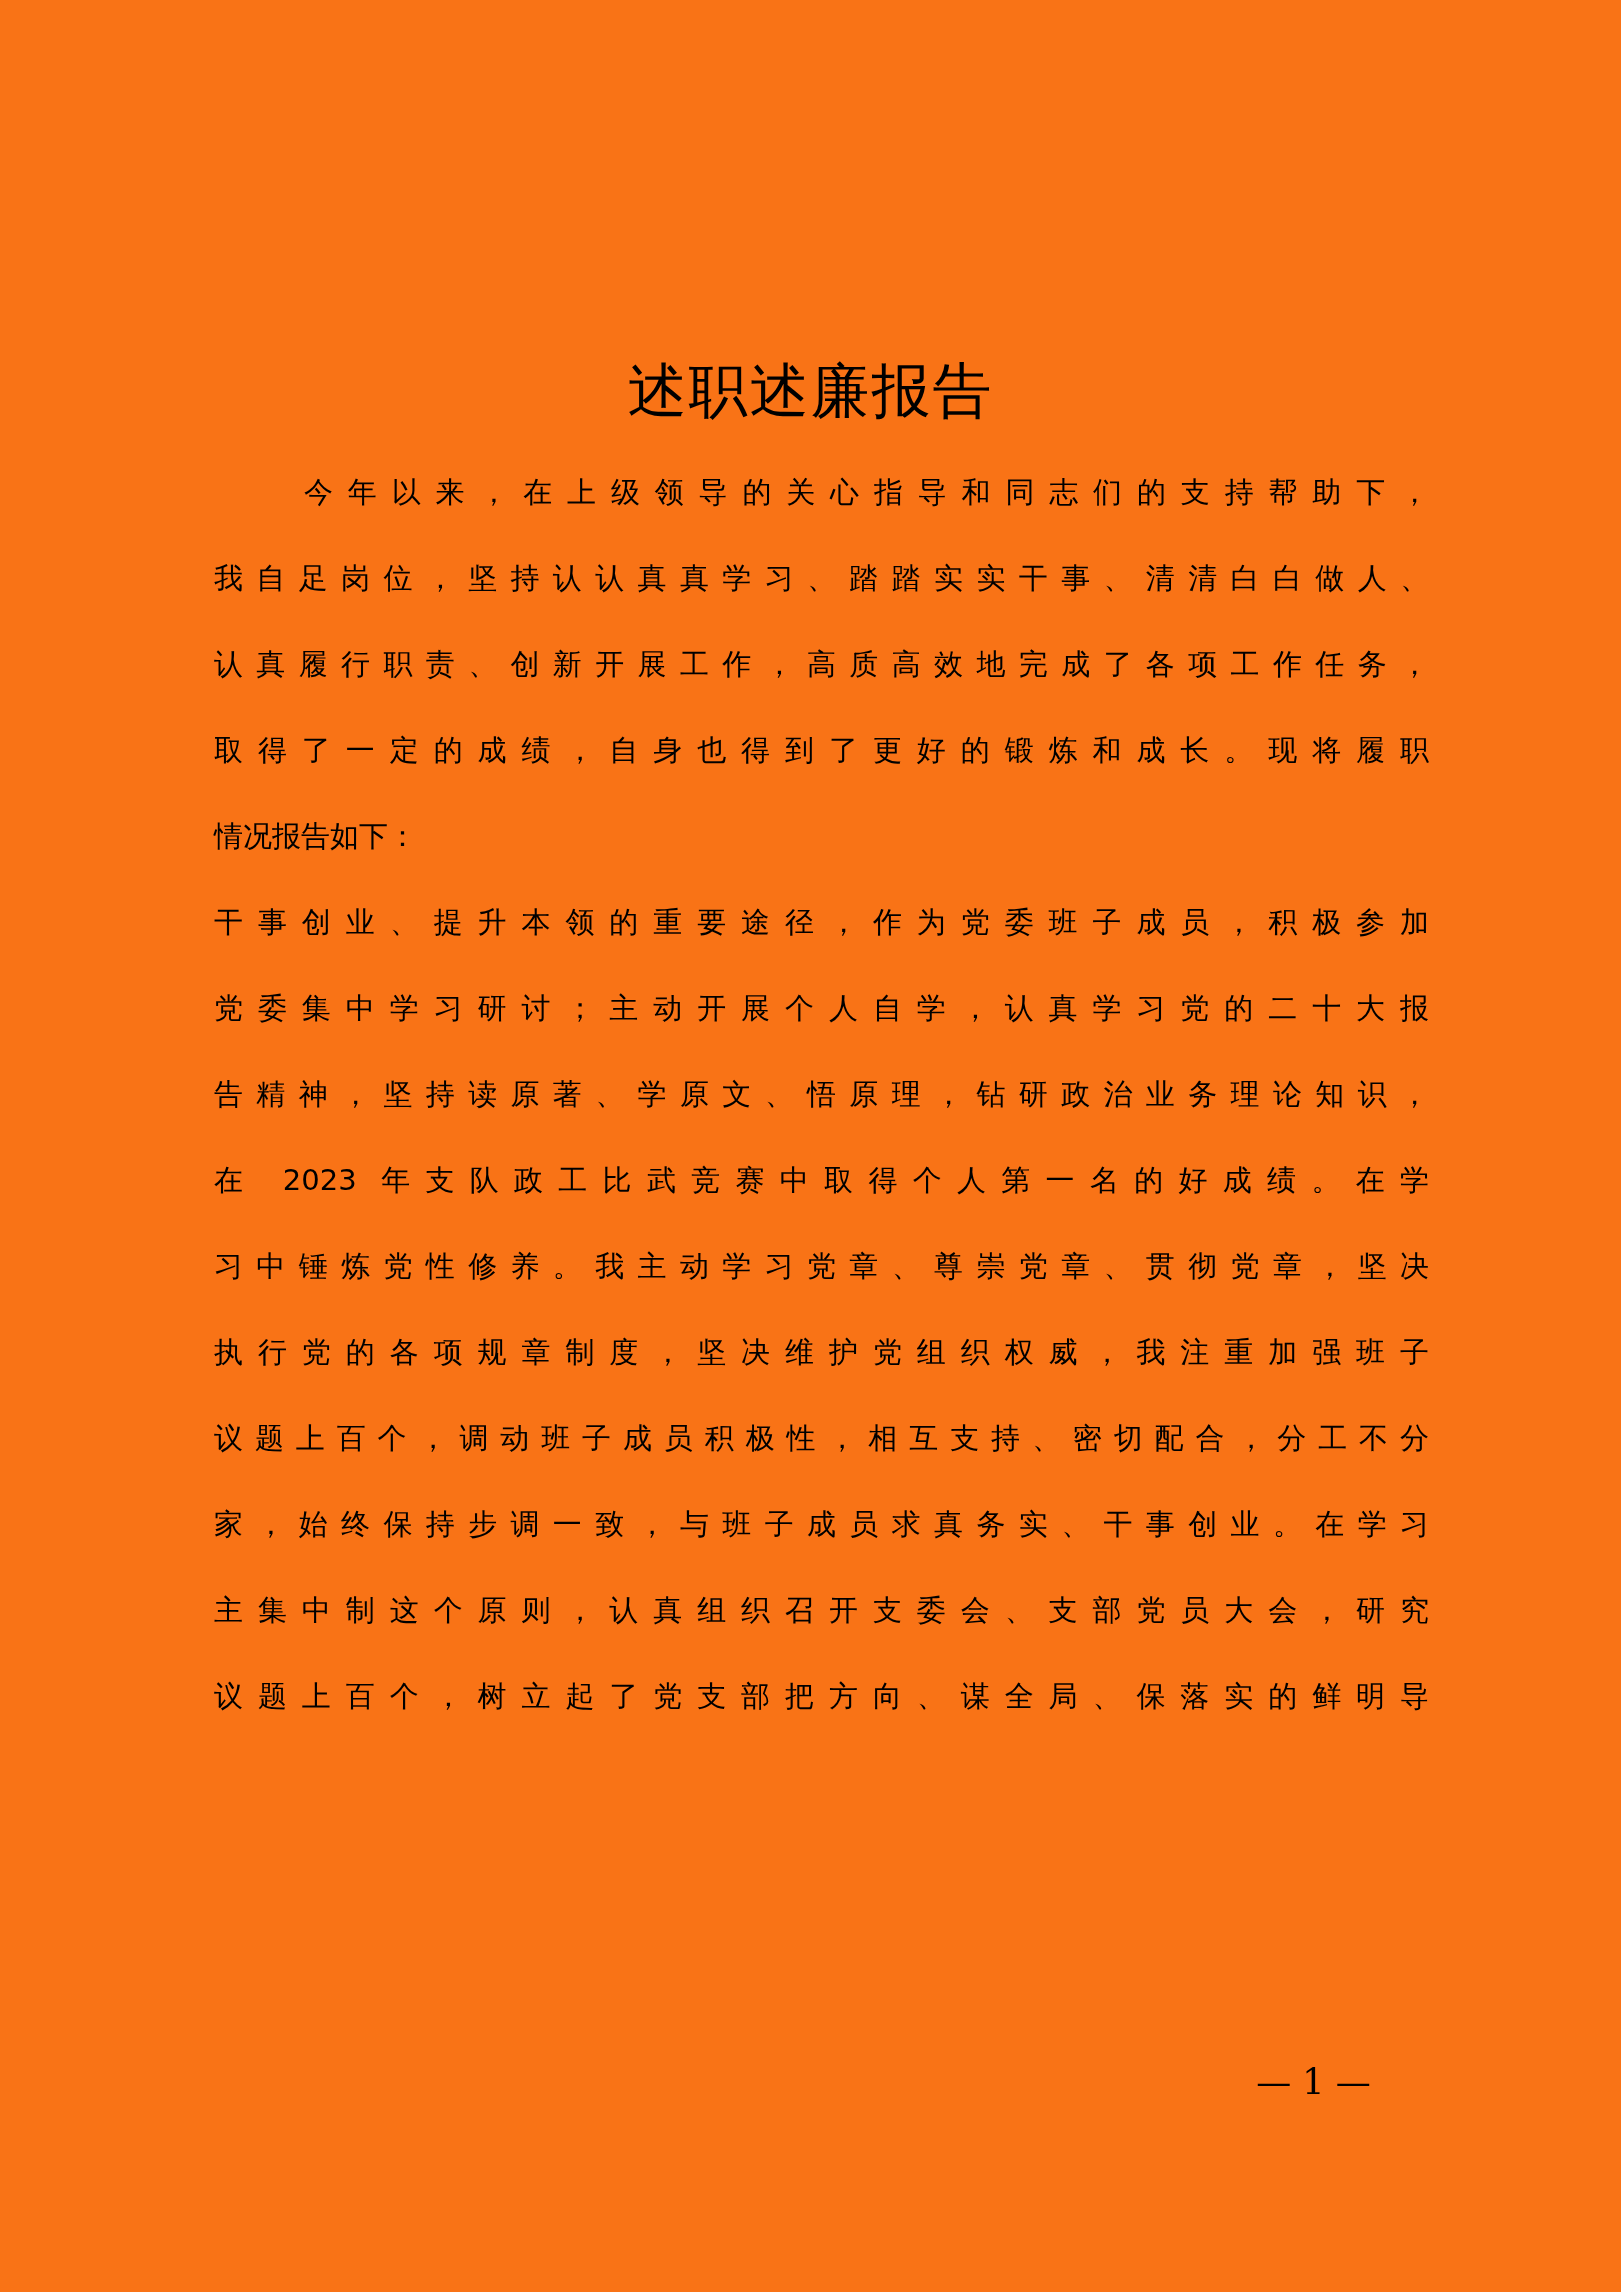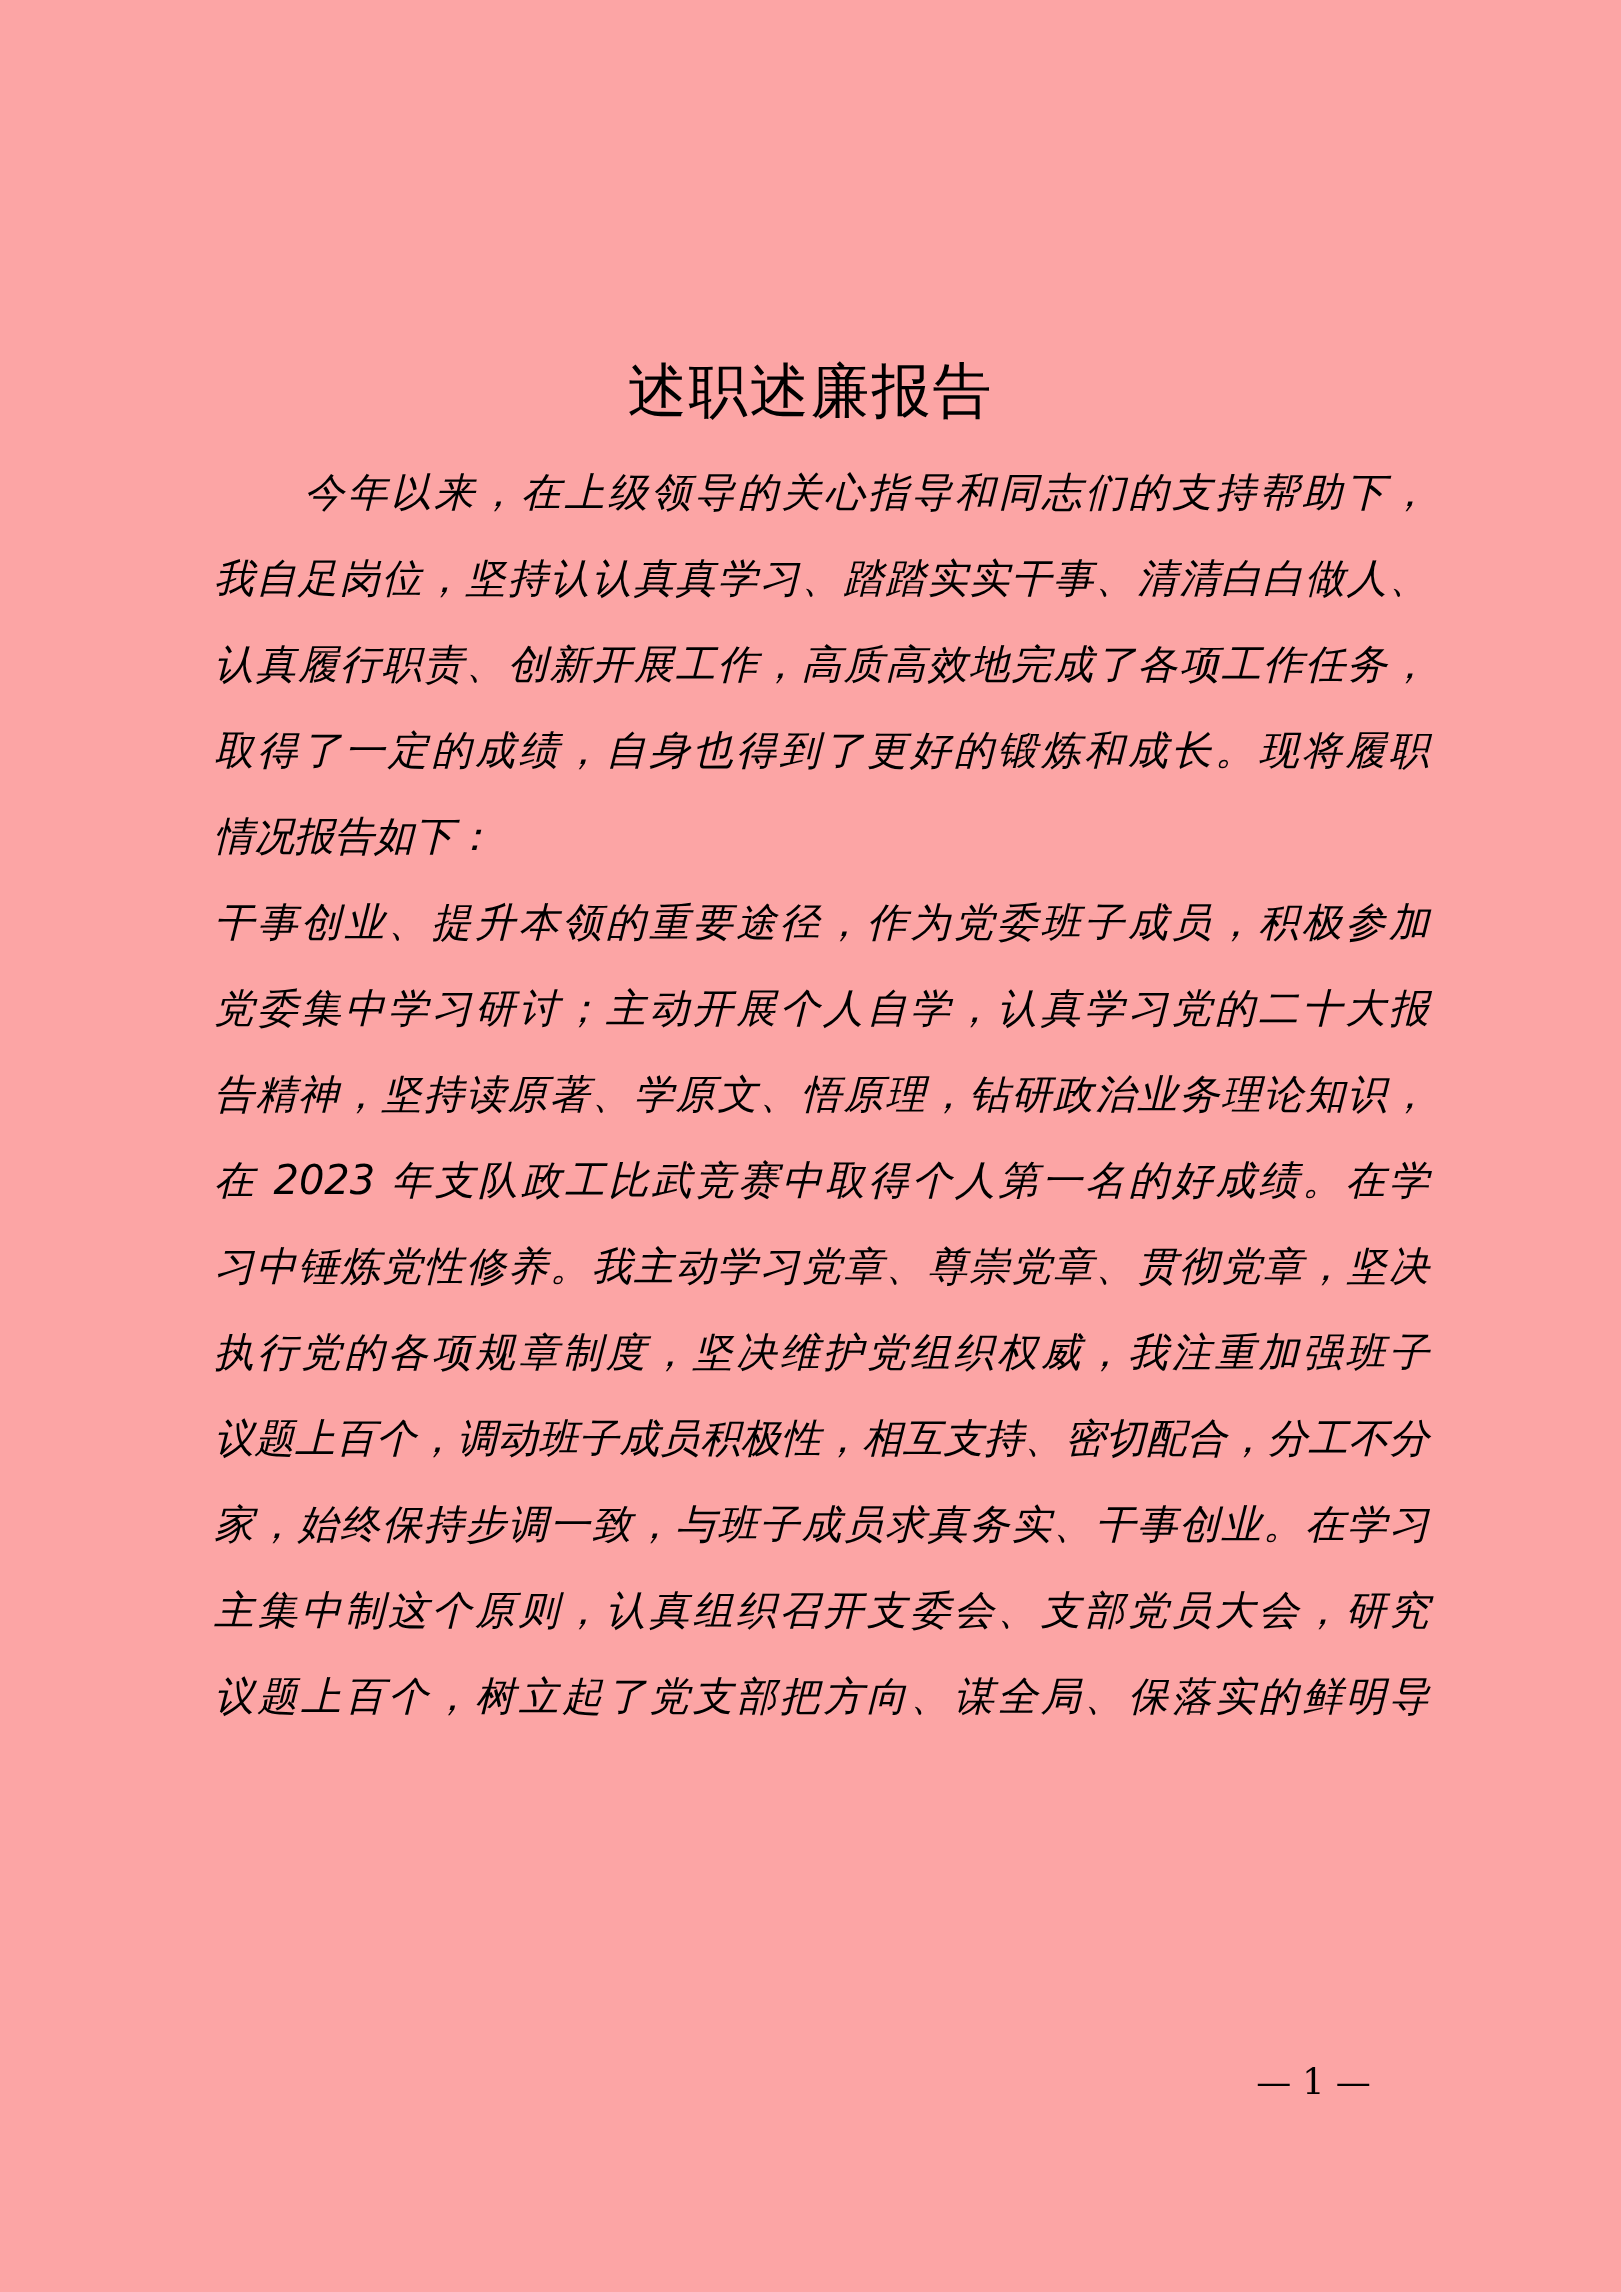--- a/index.html
+++ b/index.html
@@ -13,21 +13,21 @@
       position: relative;
       overflow: hidden;
       color: #000000;
       font-family: "DejaVu Sans", "Liberation Sans", sans-serif;
     }
     .page {
       position: absolute;
       left: 0; top: 0;
       width: 1621px;
       height: 2293px;
-      background: #fca5a5;
+      background: #f97316;
     }
     .title {
       position: absolute;
       left: 0;
       width: 1621px;
       top: 312px;
       text-align: center;
       font-size: 59px;
       line-height: 78px;
       letter-spacing: 2px;
@@ -35,26 +35,25 @@
     }
     .body-text {
       position: absolute;
       left: 214px;
       width: 1215px;
       top: 449px;
     }
     .line {
       height: 86px;
       line-height: 86px;
-      font-size: 40px;
+      font-size: 29px;
       white-space: nowrap;
       text-align: justify;
       text-align-last: justify;
       letter-spacing: 0px;
-      font-style: italic;
     }
     .line.indent {
       padding-left: 90px;
     }
     .line.last {
       text-align-last: left;
     }
     .page-number {
       position: absolute;
       top: 2063px;

